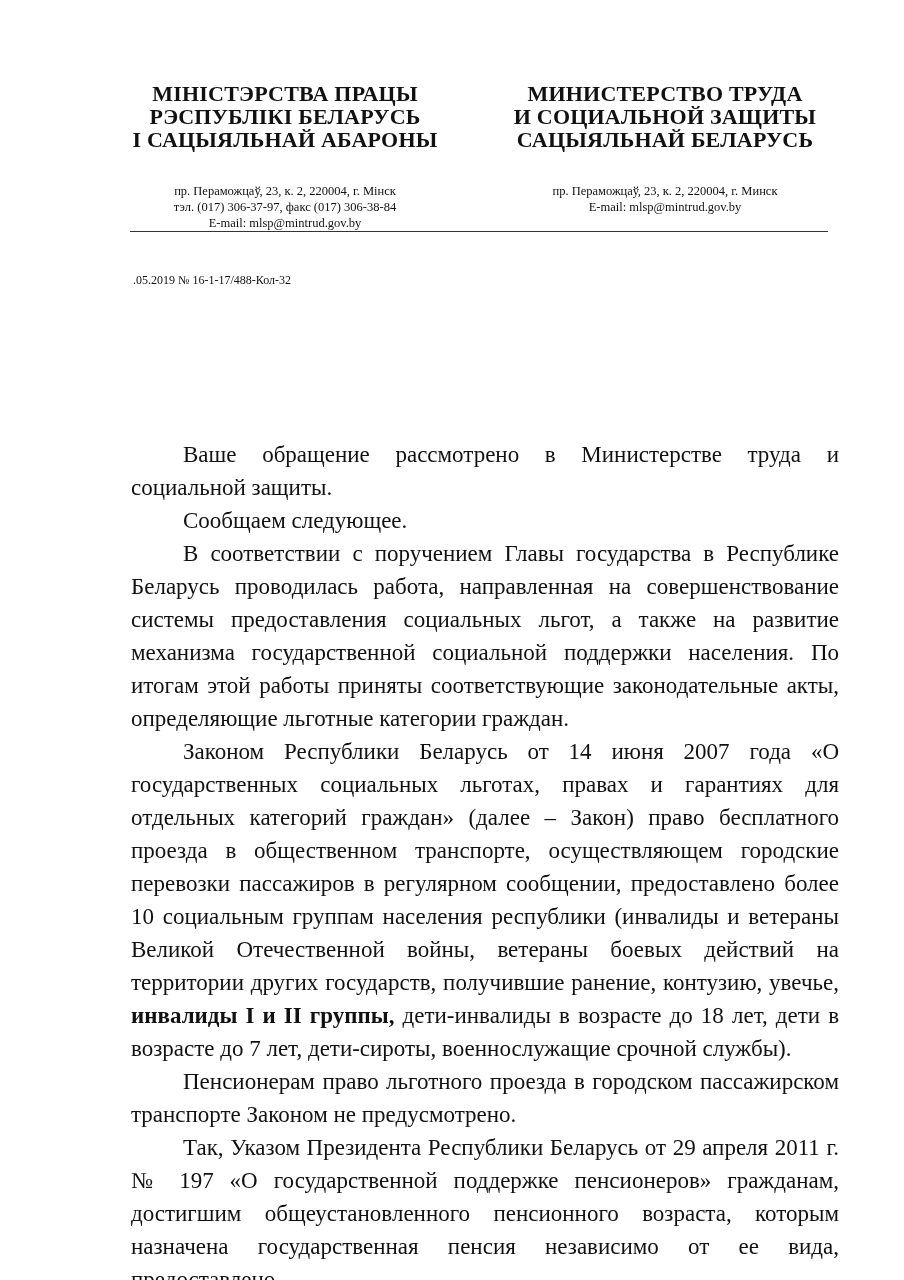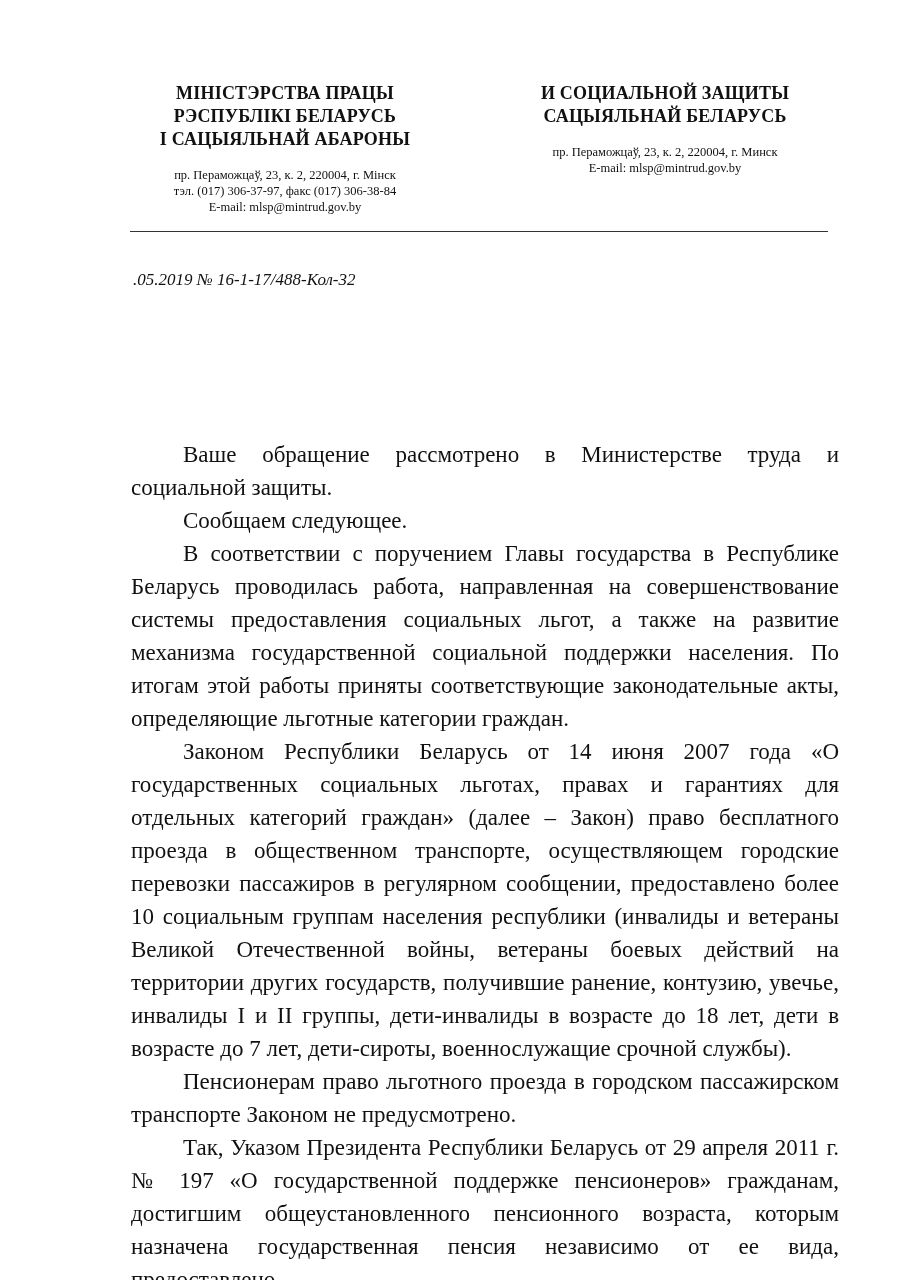--- a/index.html
+++ b/index.html
@@ -30,59 +30,58 @@
     }
     .lh-col {
       position: absolute;
       top: 0;
       text-align: center;
     }
     .lh-col.left { left: 0; width: 310px; }
     .lh-col.right { left: 372px; width: 326px; }
     .lh-title {
       font-weight: bold;
-      font-size: 18px;
+      font-size: 22px;
       line-height: 23px;
       letter-spacing: 0.2px;
     }
     .lh-contacts {
-      margin-top: 16px;
+      margin-top: 32px;
       font-size: 12.5px;
       line-height: 16px;
     }
     .lh-rule {
       position: absolute;
       top: 231px;
       left: 130px;
       width: 698px;
       height: 0;
       border-top: 1.4px solid #333333;
     }
     .ref-number {
       position: absolute;
       top: 270px;
       left: 133px;
-      font-size: 17px;
+      font-size: 12px;
       line-height: 20px;
-      font-style: italic;
     }
     .body-text {
       position: absolute;
       top: 438px;
       left: 131px;
       width: 708px;
       font-size: 23px;
       line-height: 33px;
     }
     .body-text p {
       margin: 0;
       text-align: justify;
       text-indent: 52px;
     }
-    .bold { font-weight: normal; }
+    .bold { font-weight: bold; }
   </style>
 </head>
 <body>
 
 <div class="page">
 
   <div class="letterhead">
     <div class="lh-col left">
       <div class="lh-title">
         <div>МІНІСТЭРСТВА ПРАЦЫ</div>
@@ -91,20 +90,21 @@
       </div>
       <div class="lh-contacts">
         <div>пр. Пераможцаў, 23, к. 2, 220004, г. Мінск</div>
         <div>тэл. (017) 306-37-97, факс (017) 306-38-84</div>
         <div>E-mail:  mlsp@mintrud.gov.by</div>
       </div>
     </div>
 
     <div class="lh-col right">
       <div class="lh-title">
+        <div>МИНИСТЕРСТВО ТРУДА</div>
         <div>И СОЦИАЛЬНОЙ ЗАЩИТЫ</div>
         <div>САЦЫЯЛЬНАЙ БЕЛАРУСЬ</div>
       </div>
       <div class="lh-contacts">
         <div>пр. Пераможцаў, 23, к. 2, 220004, г. Минск</div>
         <div>E-mail:  mlsp@mintrud.gov.by</div>
       </div>
     </div>
   </div>
 

